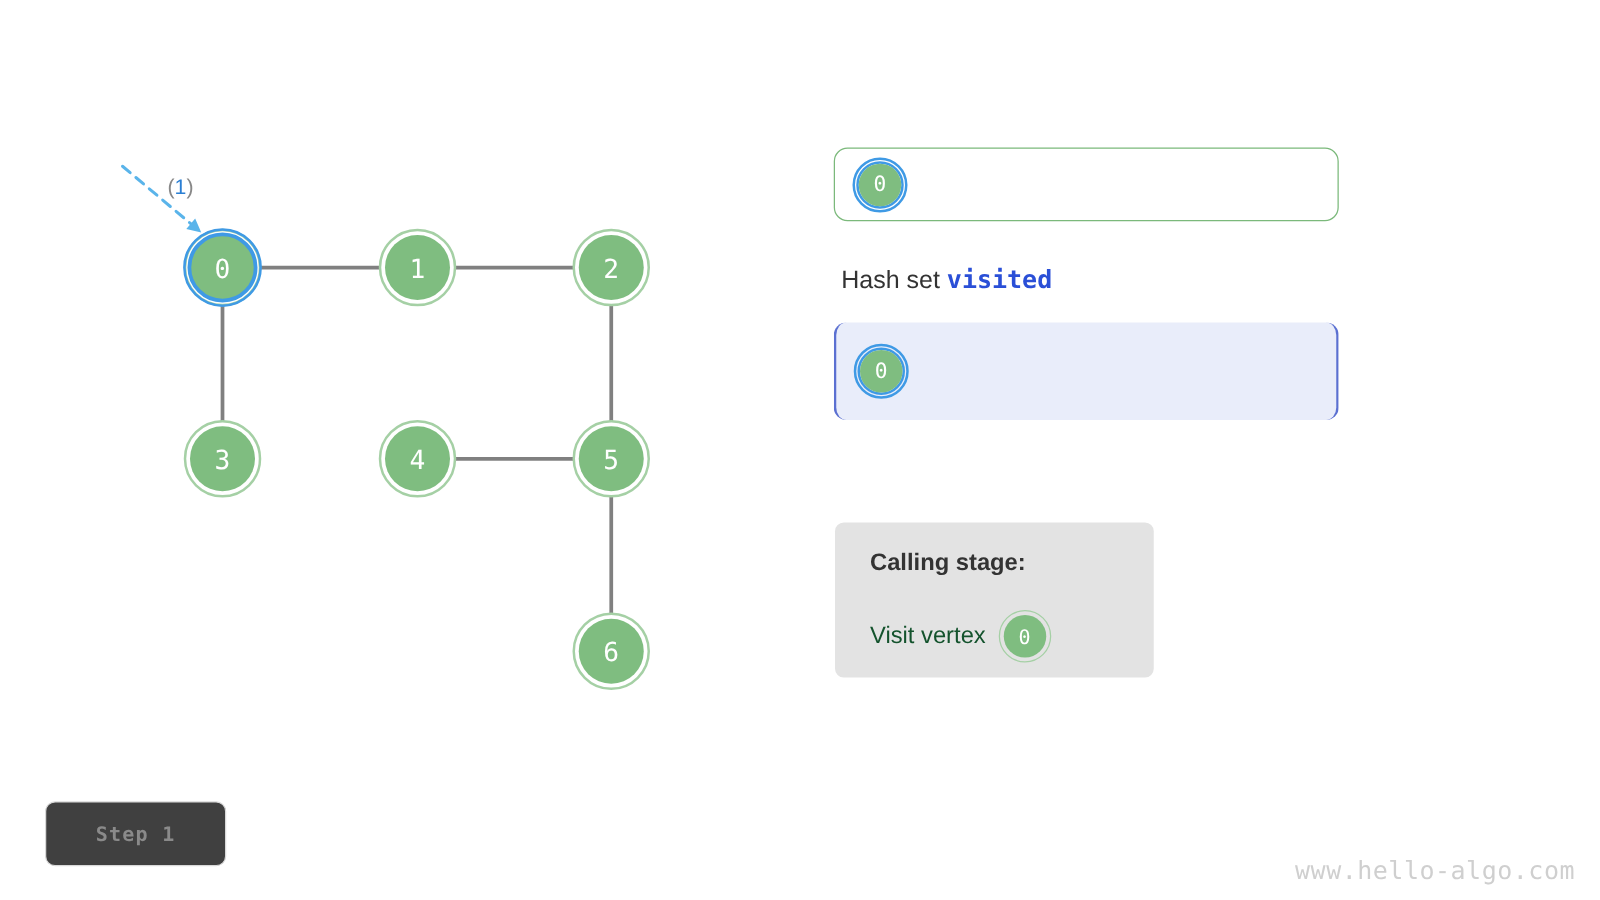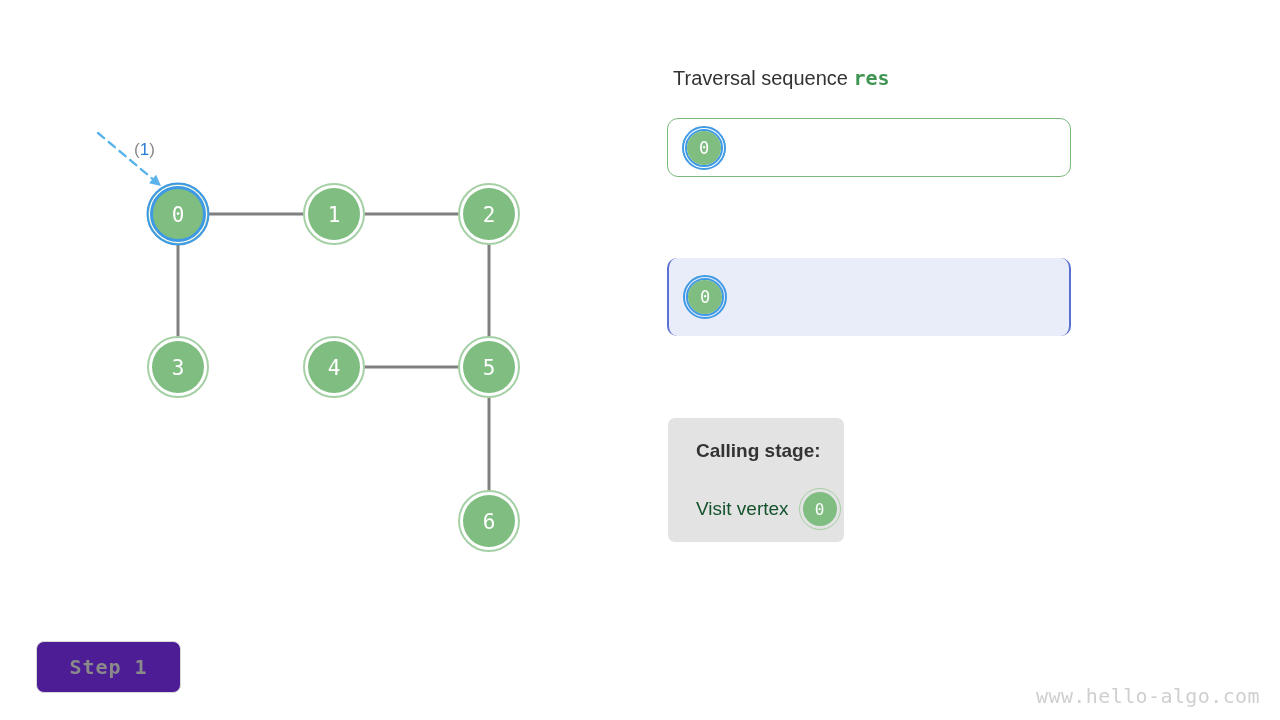--- a/index.html
+++ b/index.html
@@ -153,21 +153,21 @@
     border-radius: 50%;
     border: 2.4px solid #3f9ae5;
     box-sizing: border-box;
   }
 
   
   #stage-card {
     position: absolute;
     left: 1px;
     top: 418px;
-    width: 176px;
+    width: 255px;
     height: 124px;
     background: #e3e3e3;
     border-radius: 7px;
   }
   #stage-title {
     position: absolute;
     left: 28px;
     top: 22px;
     font-size: 19px;
     font-weight: bold;
@@ -219,28 +219,28 @@
     box-sizing: border-box;
   }
 
   
   #step-badge {
     position: absolute;
     left: 36px;
     top: 641px;
     width: 145px;
     height: 52px;
-    background: #4c1d95;
+    background: #404040;
     border: 1.3px solid #d9d9d9;
     border-radius: 8px;
     display: flex;
     align-items: center;
     justify-content: center;
     font-family: "DejaVu Sans Mono", "Liberation Mono", monospace;
-    font-size: 20px;
+    font-size: 16px;
     font-weight: bold;
     color: #8a8a8a;
     letter-spacing: 1px;
     box-sizing: border-box;
   }
 
   
   #watermark {
     position: absolute;
     right: 20px;
@@ -306,34 +306,34 @@
           <circle cx="489" cy="521" r="30" fill="none" stroke="#a5d0a5" stroke-width="2"></circle>
           <circle cx="489" cy="521" r="26" fill="#7fbd80"></circle>
           <text x="489" y="522" class="node-label">6</text>
         </g>
       </g>
   </svg>
 </div>
 
 <div id="right-panel">
 
-  <div class="panel-caption" id="res-caption">
-    <span>Traversal sequence </span><span class="code-green">res</span>
-  </div>
 
   <div id="res-box">
     <div class="cell-row" id="res-items">
         <span class="token">
           <span class="ring-outer"></span>
           <span class="ring-inner"></span>
           <span class="disc">0</span>
         </span>
       </div>
   </div>
 
+  <div class="panel-caption" id="hash-caption">
+    <span>Hash set </span><span class="code-blue">visited</span>
+  </div>
 
   <div id="hash-box">
     <div class="cell-row" id="hash-items">
         <span class="token">
           <span class="ring-outer"></span>
           <span class="ring-inner"></span>
           <span class="disc">0</span>
         </span>
       </div>
   </div>

